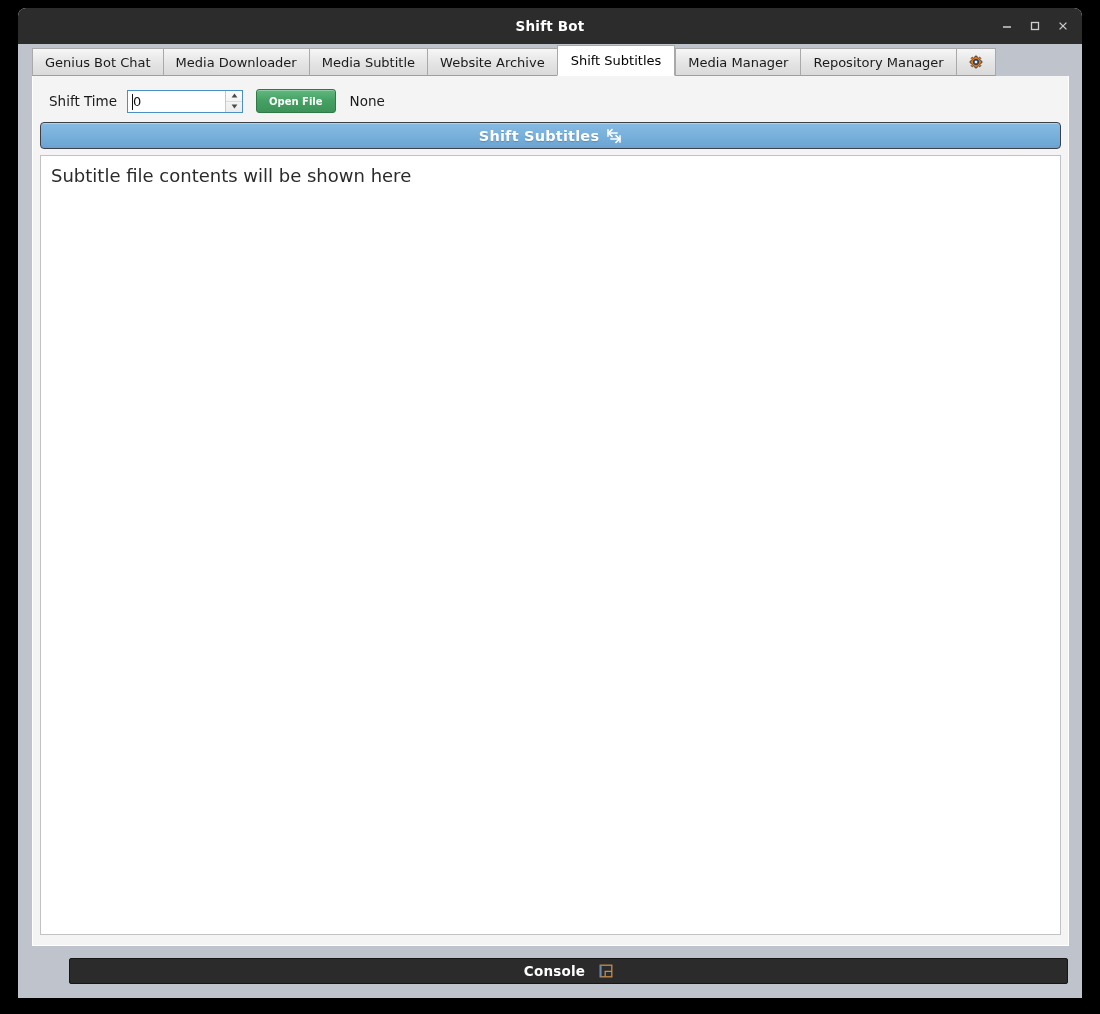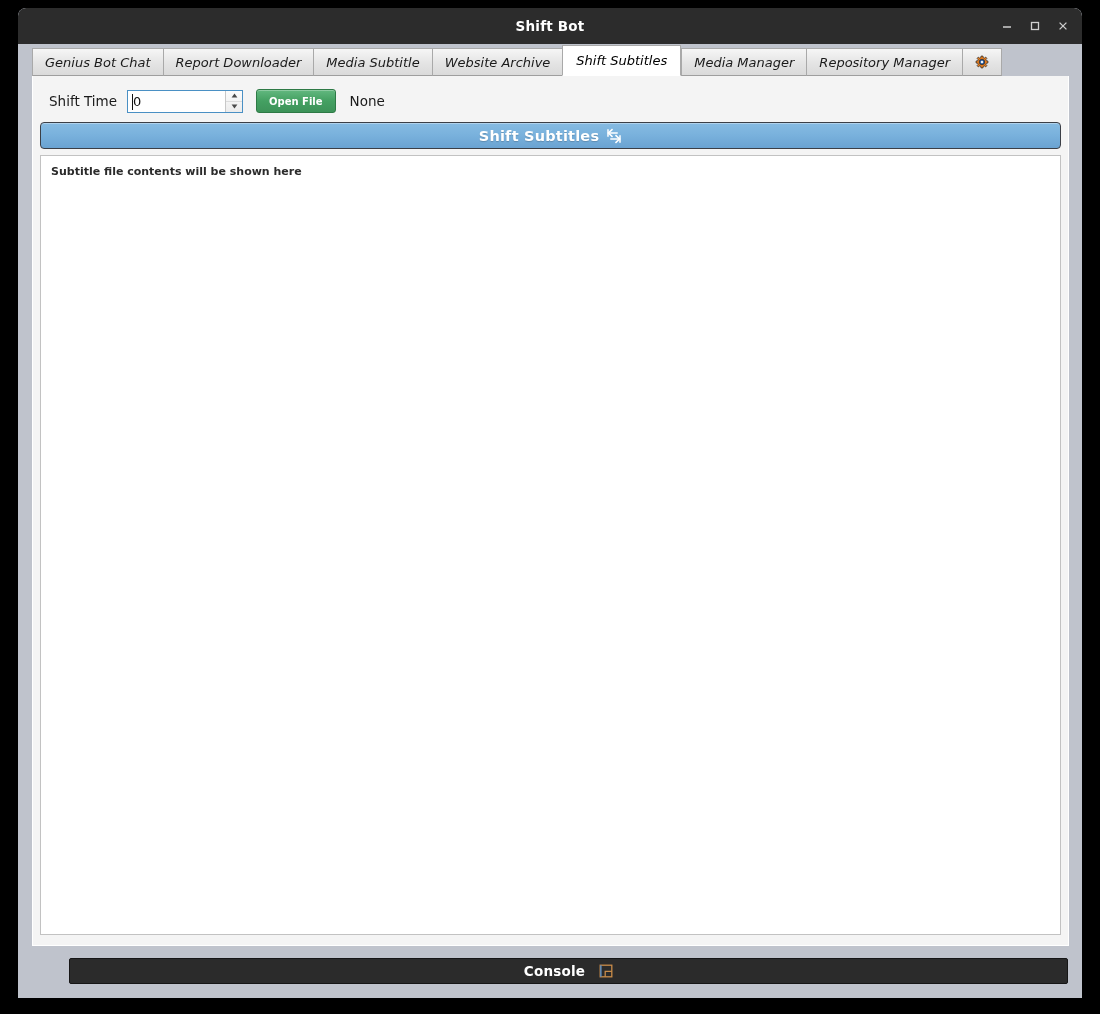--- a/index.html
+++ b/index.html
@@ -59,21 +59,20 @@
 
   
   #tabstrip {
     height: 32px;
     min-height: 32px;
     background: #bfc3cc;
     padding: 0 0 0 14px;
     display: flex;
     align-items: flex-end;
     position: relative;
-    font-style: italic;
   }
   .tab {
     height: 28px;
     padding: 0 12px;
     display: flex;
     align-items: center;
     font-size: 13px;
     color: #1a1a1a;
     background: linear-gradient(to bottom, #f6f6f6 0%, #e4e4e4 55%, #dadada 100%);
     border: 1px solid #a9a9a9;
@@ -225,24 +224,23 @@
   #subtitle-area {
     flex: 1;
     background: #ffffff;
     border: 1px solid #c2c2c2;
     margin: 0 1px 2px 1px;
     padding: 9px 10px;
     overflow: auto;
     position: relative;
   }
   #subtitle-placeholder {
-    font-size: 11px;
+    font-size: 18px;
     color: #2b2b2b;
     user-select: none;
-    font-weight: bold;
   }
 
   
   #console-wrap {
     padding: 8px 14px 14px 14px;
     background: #bfc3cc;
   }
   #console-bar {
     height: 26px;
     background: #2b2b2b;
@@ -289,21 +287,21 @@
           </svg>
       </div>
     </div>
   </div>
 
   <div id="tabstrip">
     <div class="tab">
         <span>Genius Bot Chat</span>
       </div>
     <div class="tab">
-        <span>Report Downloader</span>
+        <span>Media Downloader</span>
       </div>
     <div class="tab">
         <span>Media Subtitle</span>
       </div>
     <div class="tab">
         <span>Website Archive</span>
       </div>
     <div class="tab active">
         <span>Shift Subtitles</span>
       </div>

